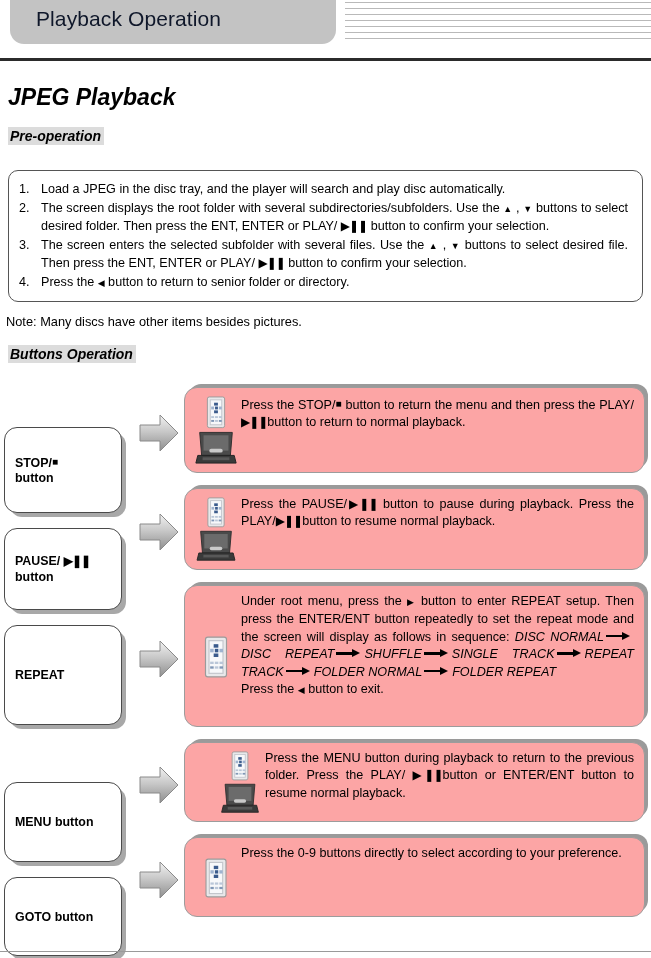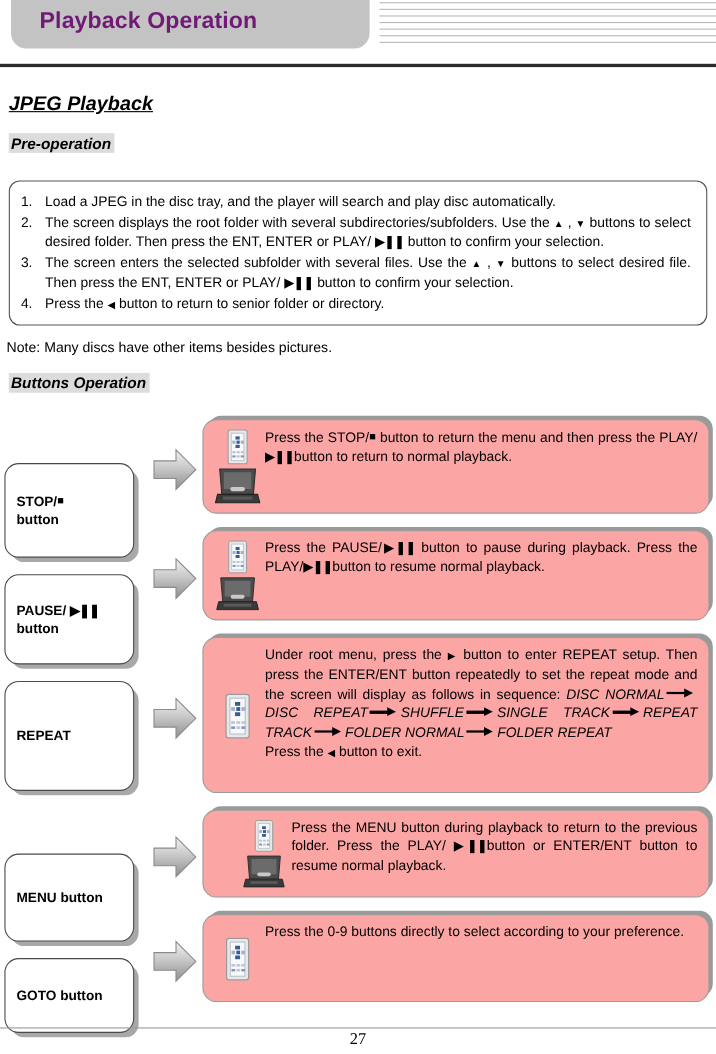--- a/index.html
+++ b/index.html
@@ -17,41 +17,41 @@
   .header { position: relative; height: 62px; }
   .title-bar {
     position: absolute; left: 10px; top: -6px;
     width: 326px; height: 50px;
     background: #c3c3c3;
     border-bottom-left-radius: 14px;
     border-bottom-right-radius: 14px;
     display: flex; align-items: center;
   }
   .title-text {
-    font-size: 21px; font-weight: bold; color: #701a75;
+    font-size: 21px; font-weight: normal; color: #0f172a;
     margin-left: 26px; letter-spacing: .1px;
   }
   .header-lines {
     position: absolute; left: 345px; top: 2px;
     width: 306px; height: 44px;
   }
   .header-lines i {
     display: block; height: 1px; background: #b9b9b9;
     margin-bottom: 5px; width: 100%;
   }
   .rule-thick {
     position: absolute; left: 0; top: 58px;
     width: 651px; height: 3px; background: #2b2b2b;
   }
 
   
   .h-jpeg {
     margin: 22px 0 0 8px;
-    font-size: 18px; font-weight: bold; font-style: italic;
-    text-decoration: underline; display: inline-block;
+    font-size: 23px; font-weight: bold; font-style: italic;
+    display: inline-block;
   }
   .h-sub {
     margin: 16px 0 16px 8px;
     display: inline-block;
     background: #dcdcdc;
     font-size: 14px; font-weight: bold; font-style: italic;
     padding: 1px 3px 1px 2px;
   }
 
   
@@ -354,21 +354,21 @@
             <rect x="8" y="64" width="28" height="3" fill="#585858"></rect>
           </svg>
         </div>
         <div class="body-text">
           <p><span>Press the MENU button during playback to return to the previous folder. Press the PLAY/ </span><span class="g-play">▶❚❚</span><span>button or ENTER/ENT button to resume normal playback.</span></p>
         </div>
       </div>
     </div>
 
     <div class="row" style="height:86px;">
-      <div class="label-box" style="height:68px;">
+      <div class="label-box" style="height:79px;">
         <div class="label-text">GOTO button</div>
       </div>
       <svg class="arrow" viewBox="0 0 42 40">
         <path d="M2 12 H22 V2 L40 20 L22 38 V28 H2 Z" fill="url(#ag1)" stroke="#8a8a8a" stroke-width="1"></path>
       </svg>
       <div class="content-box" style="height:80px;">
         <div class="device-col">
           <svg width="24" height="40" viewBox="0 0 20 36">
             <rect x="1" y="1" width="18" height="34" rx="2" fill="#e8e8ea" stroke="#9b9b9b"></rect>
             <rect x="4" y="4" width="12" height="28" fill="#f7f8fa" stroke="#c3c6cc"></rect>
@@ -388,16 +388,15 @@
         <div class="body-text">
           <p class="last">Press the 0-9 buttons directly to select according to your preference.</p>
         </div>
       </div>
     </div>
 
   </div>
 
   <div class="footer">
     <div class="rule"></div>
-    <div class="pg">27</div>
   </div>
 
 </div>
 
 </body></html>

